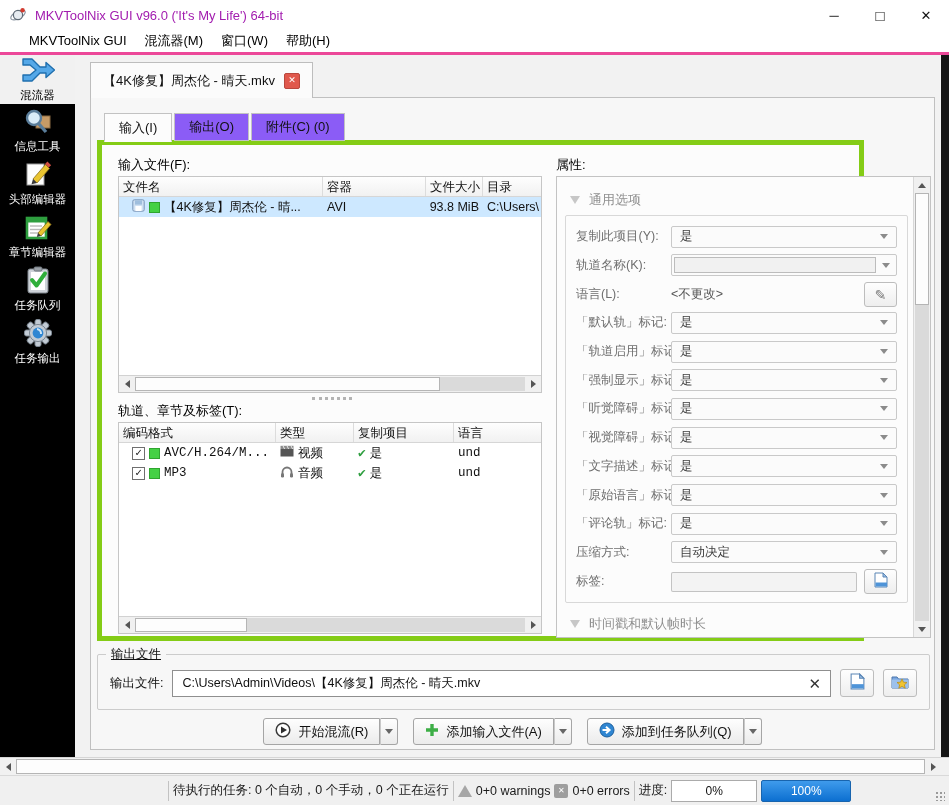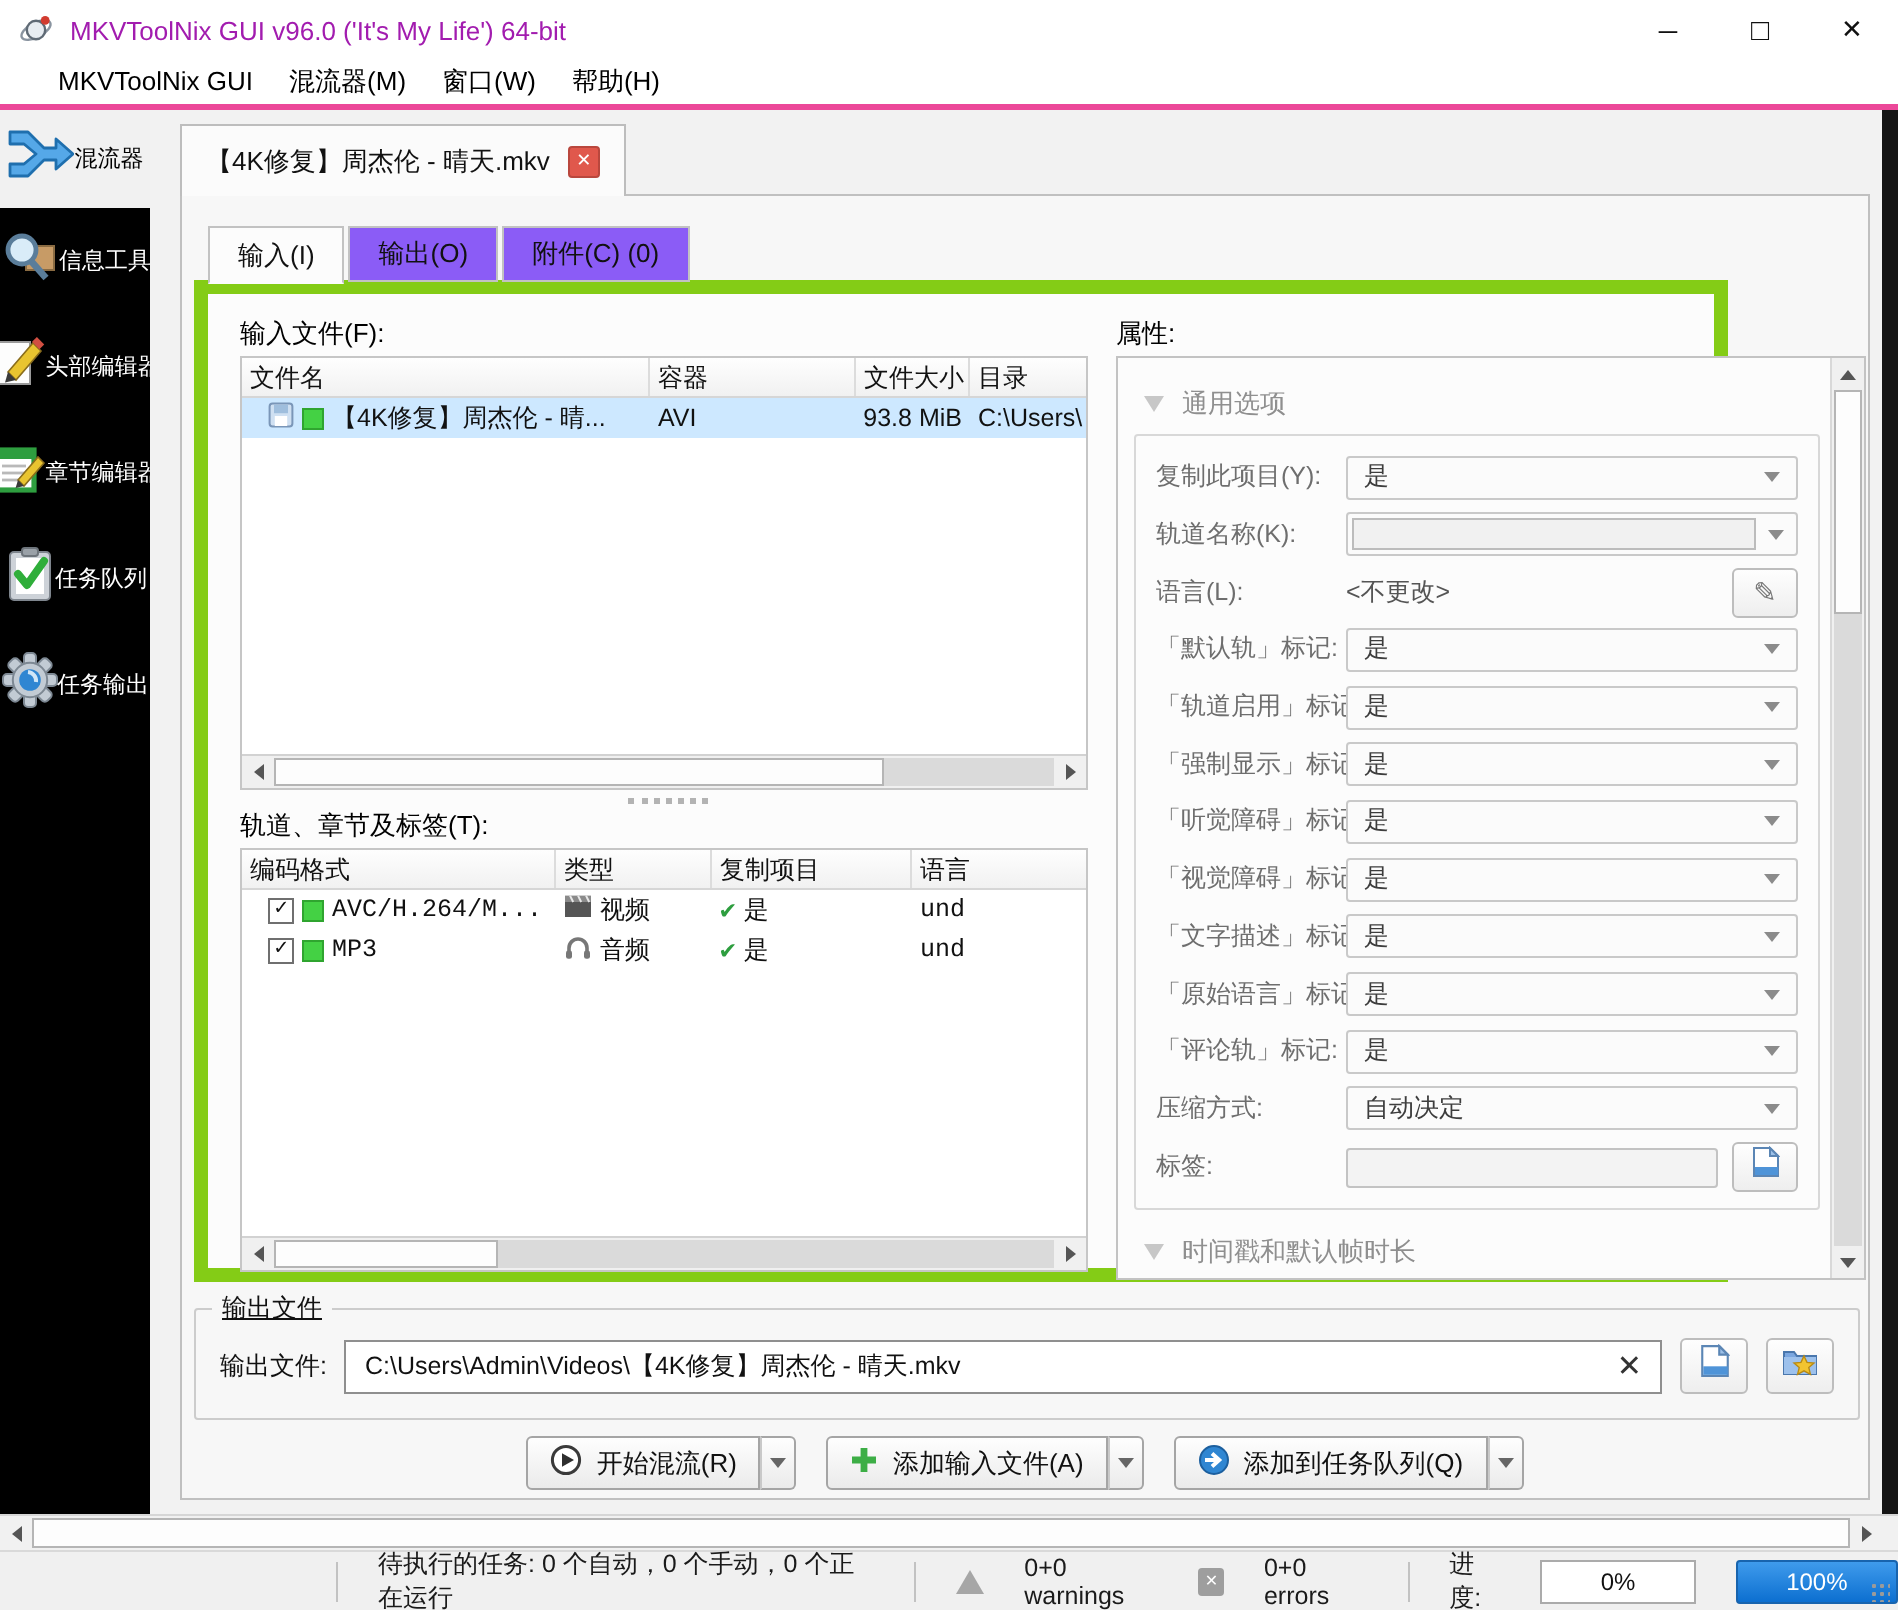--- a/index.html
+++ b/index.html
@@ -13,39 +13,39 @@
   .win-controls { margin-left:auto; display:flex; height:30px; }
   .win-btn { width:46px; height:30px; display:flex; align-items:center; justify-content:center; font-size:13px; color:#111; }
   .win-btn.max { font-size:15px; }
 
   
   .menubar { position:absolute; left:0; top:30px; width:949px; height:25px; background:#ffffff; border-bottom:3px solid #ec4899; display:flex; align-items:center; padding-left:20px; }
   .menu-item { padding:0 9px; font-size:13px; color:#000; line-height:24px; white-space:nowrap; }
 
   
   .sidebar { position:absolute; left:0; top:55px; width:75px; height:702px; background:#000; }
-  .side-item { height:53px; display:flex; flex-direction:row; align-items:center; justify-content:center; gap:0px; }
+  .side-item { height:53px; display:flex; flex-direction:column; align-items:center; justify-content:center; gap:0px; }
   .side-item .lbl { font-size:11.5px; color:#fff; white-space:nowrap; }
   .side-item.selected { background:#f1f1f1; height:49px; }
   .side-item.selected .lbl { color:#000; }
 
   
   .main { position:absolute; left:75px; top:55px; width:866px; height:702px; background:#f2f2f2; }
   .right-strip { position:absolute; left:941px; top:55px; width:8px; height:702px; background:#151515; }
 
   .filetab { position:absolute; left:15px; top:7px; height:36px; background:#fbfbfb; border:1px solid #bdbdbd; border-bottom:none; display:flex; align-items:center; gap:9px; padding:0 12px; font-size:13px; color:#111; z-index:3; }
   .tab-close { width:16px; height:16px; background:#e0584c; border:1px solid #b9473d; border-radius:2px; color:#fff; font-size:9px; font-weight:bold; display:flex; align-items:center; justify-content:center; line-height:1; }
 
   .filetab-pane { position:absolute; left:15px; top:42px; width:845px; height:653px; border:1px solid #c0c0c0; background:#f7f7f7; }
 
   .inner-tabs { position:absolute; left:13px; top:14px; display:flex; z-index:2; }
   .itab { height:28px; padding:0 14px; font-size:13px; color:#111; display:flex; align-items:center; background:#8b5cf6; border:1px solid #c2c2c2; margin-right:2px; position:relative; top:1px; }
   .itab.active { background:#fcfcfc; border-bottom:1px solid #fcfcfc; top:1px; height:29px; }
 
-  .inner-pane { position:absolute; left:6px; top:42px; width:767px; height:501px; border:7px solid #84cc16; background:#fcfcfc; }
+  .inner-pane { position:absolute; left:6px; top:42px; width:767px; height:501px; border:5px solid #84cc16; background:#fcfcfc; }
 
   .pane-label { position:absolute; font-size:13px; color:#000; white-space:nowrap; }
 
   
   .tbl { position:absolute; border:1px solid #c6c6c6; background:#fff; display:flex; flex-direction:column; }
   .thead { display:grid; height:20px; background:linear-gradient(#fefefe,#f1f1f1); border-bottom:1px solid #d6d6d6; flex:none; }
   .th { font-size:12.5px; color:#111; padding:2px 4px; border-right:1px solid #dcdcdc; white-space:nowrap; overflow:hidden; }
   .th.right { text-align:right; }
   .grid-files { grid-template-columns:204px 103px 57px 1fr; }
   .grid-tracks { grid-template-columns:157px 78px 100px 1fr; }
@@ -108,21 +108,21 @@
   .split-btn { display:flex; }
   .btn-main { display:flex; align-items:center; gap:7px; padding:0 11px; height:27px; border:1px solid #a5a5a5; border-radius:3px 0 0 3px; background:linear-gradient(#fefefe,#ebebeb); font-size:13px; color:#111; white-space:nowrap; }
   .btn-arrow { width:18px; height:27px; border:1px solid #a5a5a5; border-left:1px solid #c9c9c9; border-radius:0 3px 3px 0; background:linear-gradient(#fefefe,#ebebeb); display:flex; align-items:center; justify-content:center; }
   .btn-arrow .arr { width:0; height:0; border-left:4px solid transparent; border-right:4px solid transparent; border-top:5px solid #666; }
 
   
   .bottom-hscroll { position:absolute; left:0; top:757px; width:949px; height:18px; background:#f1f1f1; border-top:1px solid #d6d6d6; display:flex; align-items:stretch; padding-right:8px; }
   .bottom-hscroll .sthumb { flex:1; }
 
   
-  .statusbar { position:absolute; left:0; top:775px; width:949px; height:30px; background:#f0f0f0; border-top:1px solid #d9d9d9; display:flex; align-items:center; gap:20px; font-size:12.5px; color:#1a1a1a; }
+  .statusbar { position:absolute; left:0; top:775px; width:949px; height:30px; background:#f0f0f0; border-top:1px solid #d9d9d9; display:flex; align-items:center; gap:4px; font-size:12.5px; color:#1a1a1a; }
   .sb-sep { width:1px; height:20px; background:#c2c2c2; flex:none; }
   .sb-sep.first { margin-left:168px; }
   .warn-tri { width:0; height:0; border-left:7px solid transparent; border-right:7px solid transparent; border-bottom:12px solid #a6a6a6; }
   .err-sq { width:14px; height:14px; background:#9e9e9e; border-radius:2px; color:#fff; font-size:8px; font-weight:bold; display:flex; align-items:center; justify-content:center; line-height:1; }
   .pbox { width:86px; height:22px; background:#fff; border:1px solid #ababab; display:flex; align-items:center; justify-content:center; font-size:12px; color:#111; }
   .pbar { width:90px; height:22px; border:1px solid #1864ae; border-radius:2px; background:linear-gradient(#3f9bec,#0c6fd0); display:flex; align-items:center; justify-content:center; font-size:12px; color:#fff; }
   .size-grip { position:absolute; right:4px; bottom:4px; width:10px; height:10px;
     background-image:radial-gradient(circle at 2px 2px,#9a9a9a 1px,transparent 1.2px);
     background-size:4px 4px; }
 </style>

